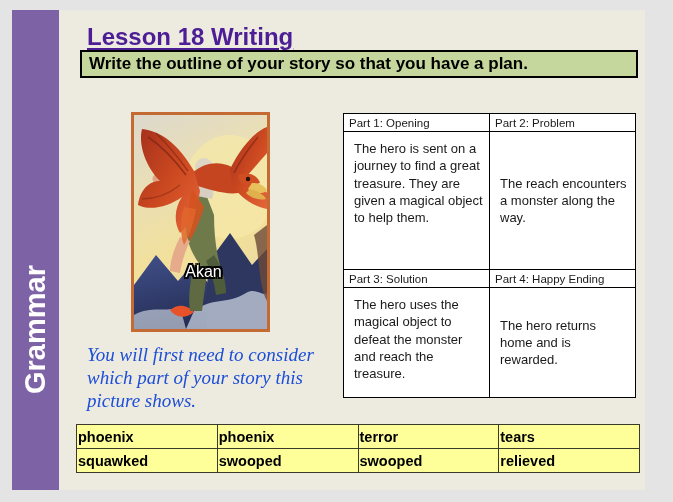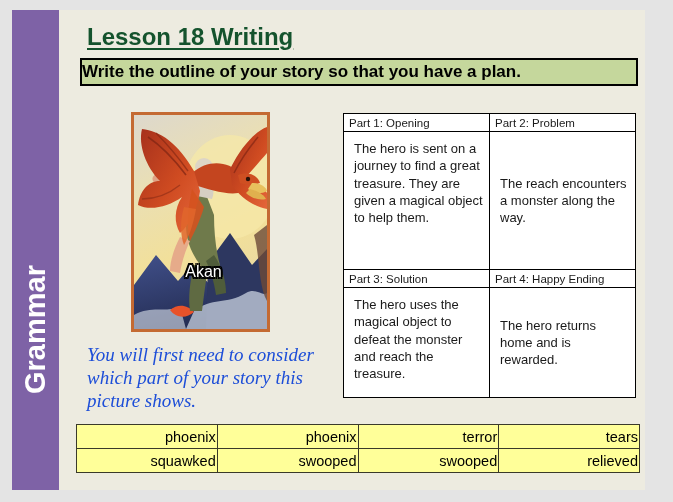--- a/index.html
+++ b/index.html
@@ -50,37 +50,38 @@
     white-space: nowrap;
   }
 
   
   #title {
     position: absolute;
     left: 75px;
     top: 13px;
     font-size: 24px;
     font-weight: bold;
-    color: #14532d;
+    color: #4c1d95;
     text-decoration: underline;
     text-underline-offset: 3px;
     white-space: nowrap;
   }
 
   
   #banner {
     position: absolute;
     left: 68px;
-    top: 48px;
+    top: 40px;
     width: 558px;
     height: 28px;
     background: #c5d79c;
     border: 2px solid #000000;
     display: flex;
     align-items: center;
+    padding-left: 7px;
     box-sizing: border-box;
   }
   #banner-text {
     font-size: 17px;
     font-weight: bold;
     color: #000000;
     white-space: nowrap;
   }
 
   
@@ -168,24 +169,24 @@
     position: absolute;
     left: 64px;
     top: 414px;
     width: 564px;
     border-collapse: collapse;
     table-layout: fixed;
   }
   #word-table td {
     border: 1px solid #3a3a2a;
     background: #ffff99;
-    text-align: right;
+    text-align: left;
     height: 21px;
     font-size: 14.5px;
-    font-weight: normal;
+    font-weight: bold;
     color: #000000;
   }
 </style>
 </head>
 <body>
 
 <div id="slide">
 
   <div id="sidebar">
     <div id="sidebar-label">Grammar</div>

